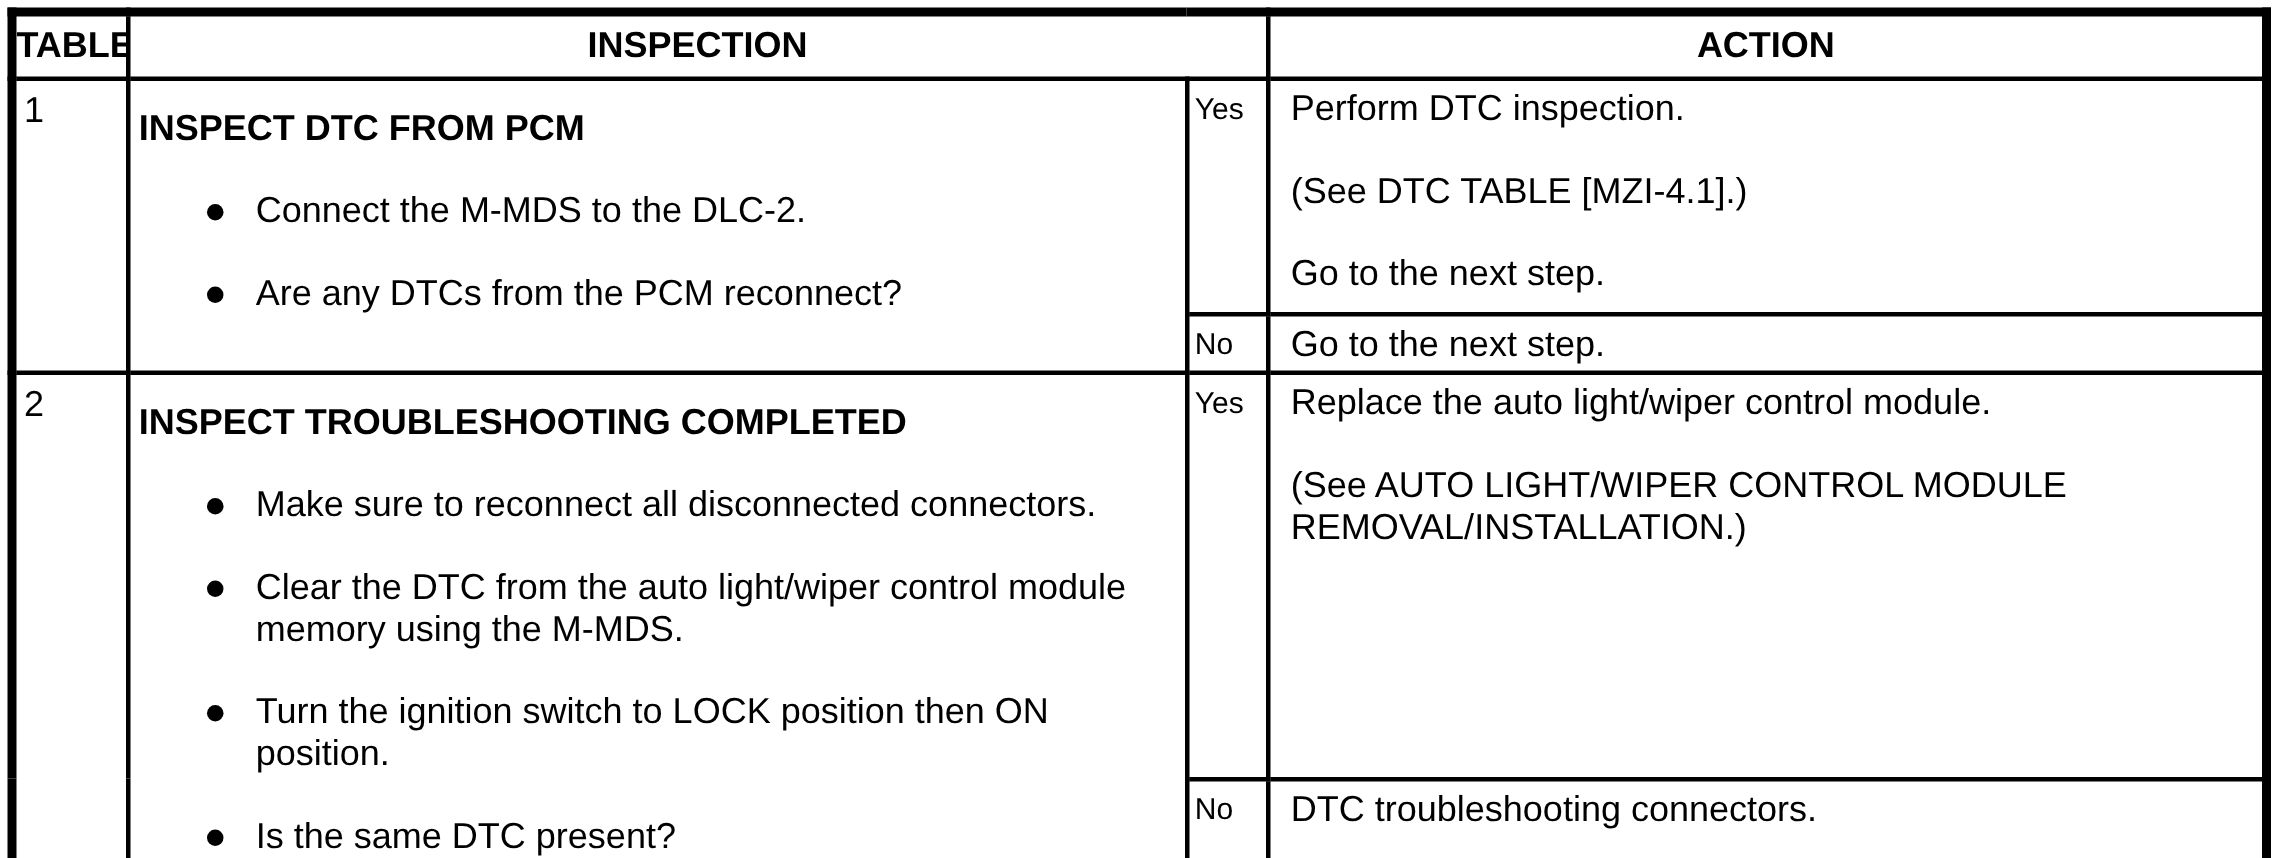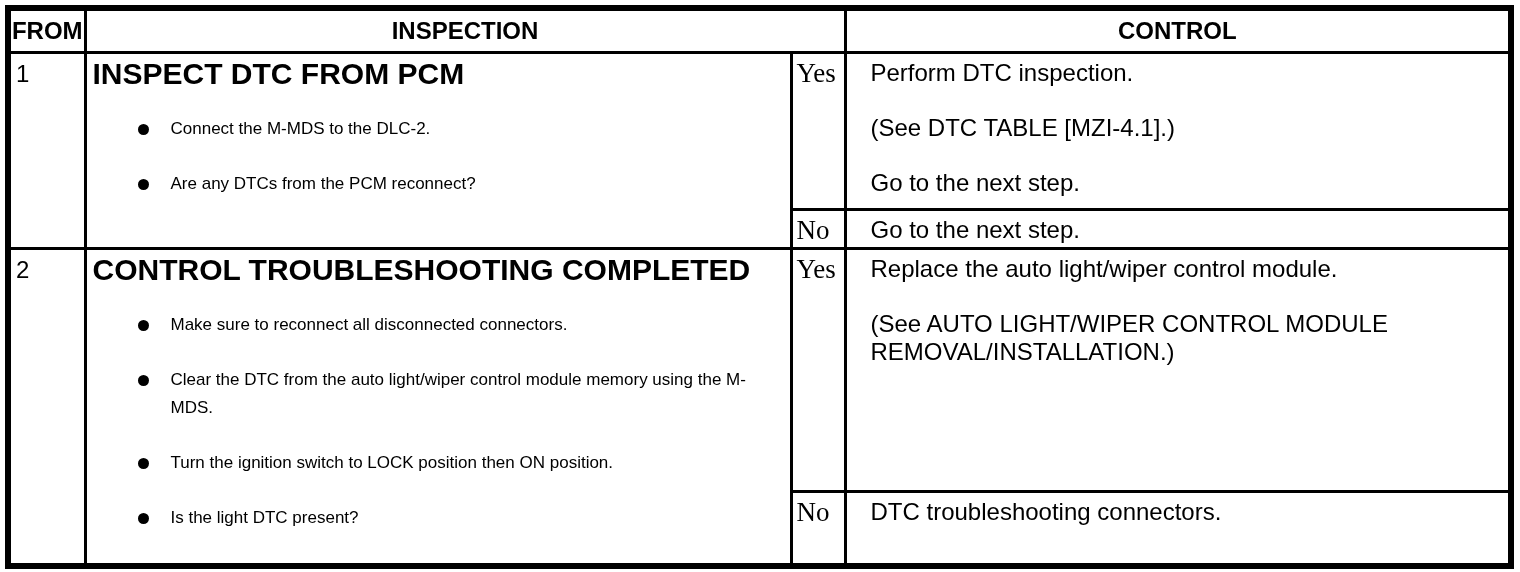--- a/index.html
+++ b/index.html
@@ -41,53 +41,52 @@
     line-height: 28px;
     padding: 6px 2px 0 5px;
     font-weight: normal;
   }
   td.insp-cell {
     padding: 6px 4px 0 6px;
     font-size: 24px;
     line-height: 28px;
   }
   td.yn-cell {
-    font-size: 27px;
+    font-size: 20px;
     line-height: 28px;
     padding: 5px 1px 0 4px;
-    font-family: Liberation Serif, serif;
   }
   td.act-cell {
     font-size: 24px;
     line-height: 28px;
-    padding: 5px 8px 0 24px;
+    padding: 5px 8px 0 14px;
   }
   .cell-title {
     font-weight: bold;
-    font-size: 30px;
+    font-size: 24px;
     line-height: 28px;
-    margin: 0 0 27px 0;
+    margin: 12px 0 27px 0;
     white-space: nowrap;
   }
   .bullet-item {
     display: flex;
     align-items: flex-start;
     margin: 0 0 27px 0;
   }
   .bullet-dot {
     flex: 0 0 auto;
     width: 11px;
     height: 11px;
     border-radius: 50%;
     background: #000000;
     margin: 9px 22px 0 45px;
   }
   .bullet-text {
     flex: 1 1 auto;
-    font-size: 17px;
+    font-size: 24px;
     line-height: 28px;
   }
   .action-line {
     margin: 0 0 27px 0;
     font-size: 24px;
     line-height: 28px;
   }
   .action-line:last-child { margin-bottom: 0; }
   
   tr.row-header  { height: 41px; }
@@ -102,23 +101,23 @@
 <table class="doc-table">
   <colgroup>
     <col style="width:77px">
     <col style="width:706px">
     <col style="width:54px">
     <col style="width:666px">
   </colgroup>
 
   <tbody>
       <tr class="row-header">
-    <th class="hdr hdr-step">FROM</th>
+    <th class="hdr hdr-step">TABLE</th>
     <th class="hdr" colspan="2">INSPECTION</th>
-    <th class="hdr">CONTROL</th>
+    <th class="hdr">ACTION</th>
   </tr>
 
   <tr class="row-1-yes">
     <td class="step-cell" rowspan="2">1</td>
     <td class="insp-cell" rowspan="2">
       <div class="cell-title">INSPECT DTC FROM PCM</div>
       <div class="bullet-item">
         <span class="bullet-dot"></span>
         <span class="bullet-text">Connect the M-MDS to the DLC-2.</span>
       </div>
@@ -138,36 +137,36 @@
   <tr class="row-1-no">
     <td class="yn-cell">No</td>
     <td class="act-cell">
       <p class="action-line">Go to the next step.</p>
     </td>
   </tr>
 
   <tr class="row-2-yes">
     <td class="step-cell" rowspan="2">2</td>
     <td class="insp-cell" rowspan="2">
-      <div class="cell-title">CONTROL TROUBLESHOOTING COMPLETED</div>
+      <div class="cell-title">INSPECT TROUBLESHOOTING COMPLETED</div>
       <div class="bullet-item">
         <span class="bullet-dot"></span>
         <span class="bullet-text">Make sure to reconnect all disconnected connectors.</span>
       </div>
       <div class="bullet-item">
         <span class="bullet-dot"></span>
         <span class="bullet-text">Clear the DTC from the auto light/wiper control module memory using the M-MDS.</span>
       </div>
       <div class="bullet-item">
         <span class="bullet-dot"></span>
         <span class="bullet-text">Turn the ignition switch to LOCK position then ON position.</span>
       </div>
       <div class="bullet-item">
         <span class="bullet-dot"></span>
-        <span class="bullet-text">Is the light DTC present?</span>
+        <span class="bullet-text">Is the same DTC present?</span>
       </div>
     </td>
     <td class="yn-cell">Yes</td>
     <td class="act-cell">
       <p class="action-line">Replace the auto light/wiper control module.</p>
       <p class="action-line">(See AUTO LIGHT/WIPER CONTROL MODULE REMOVAL/INSTALLATION.)</p>
     </td>
   </tr>
 
   <tr class="row-2-no">

